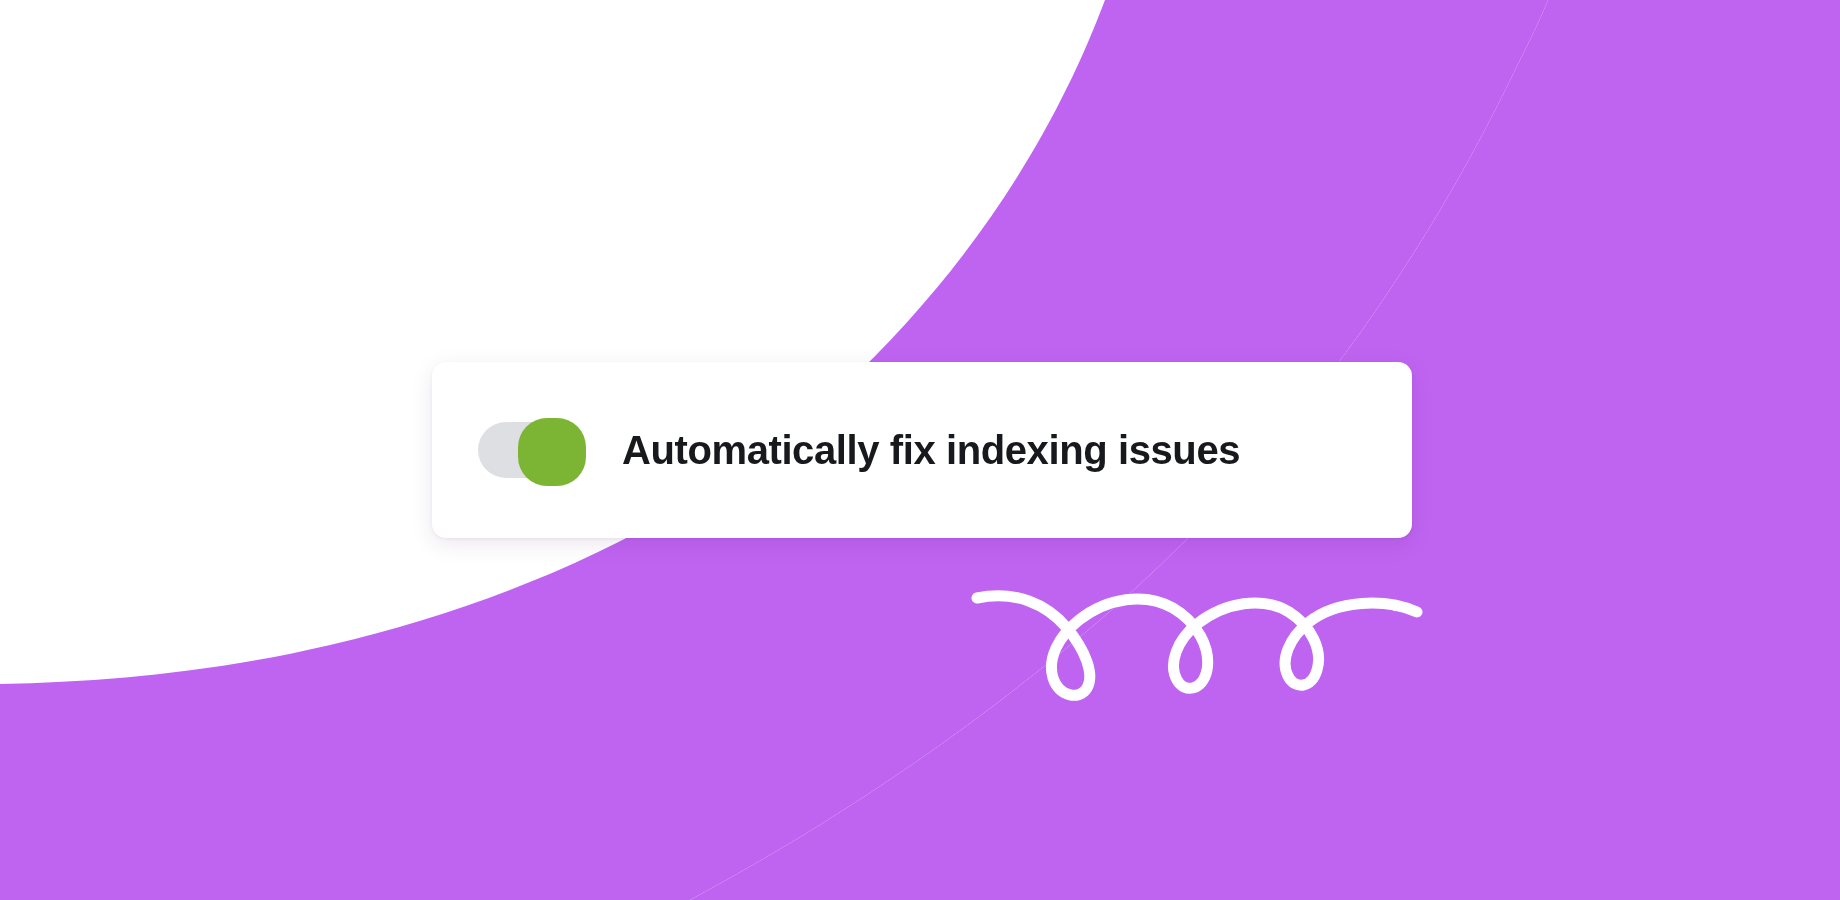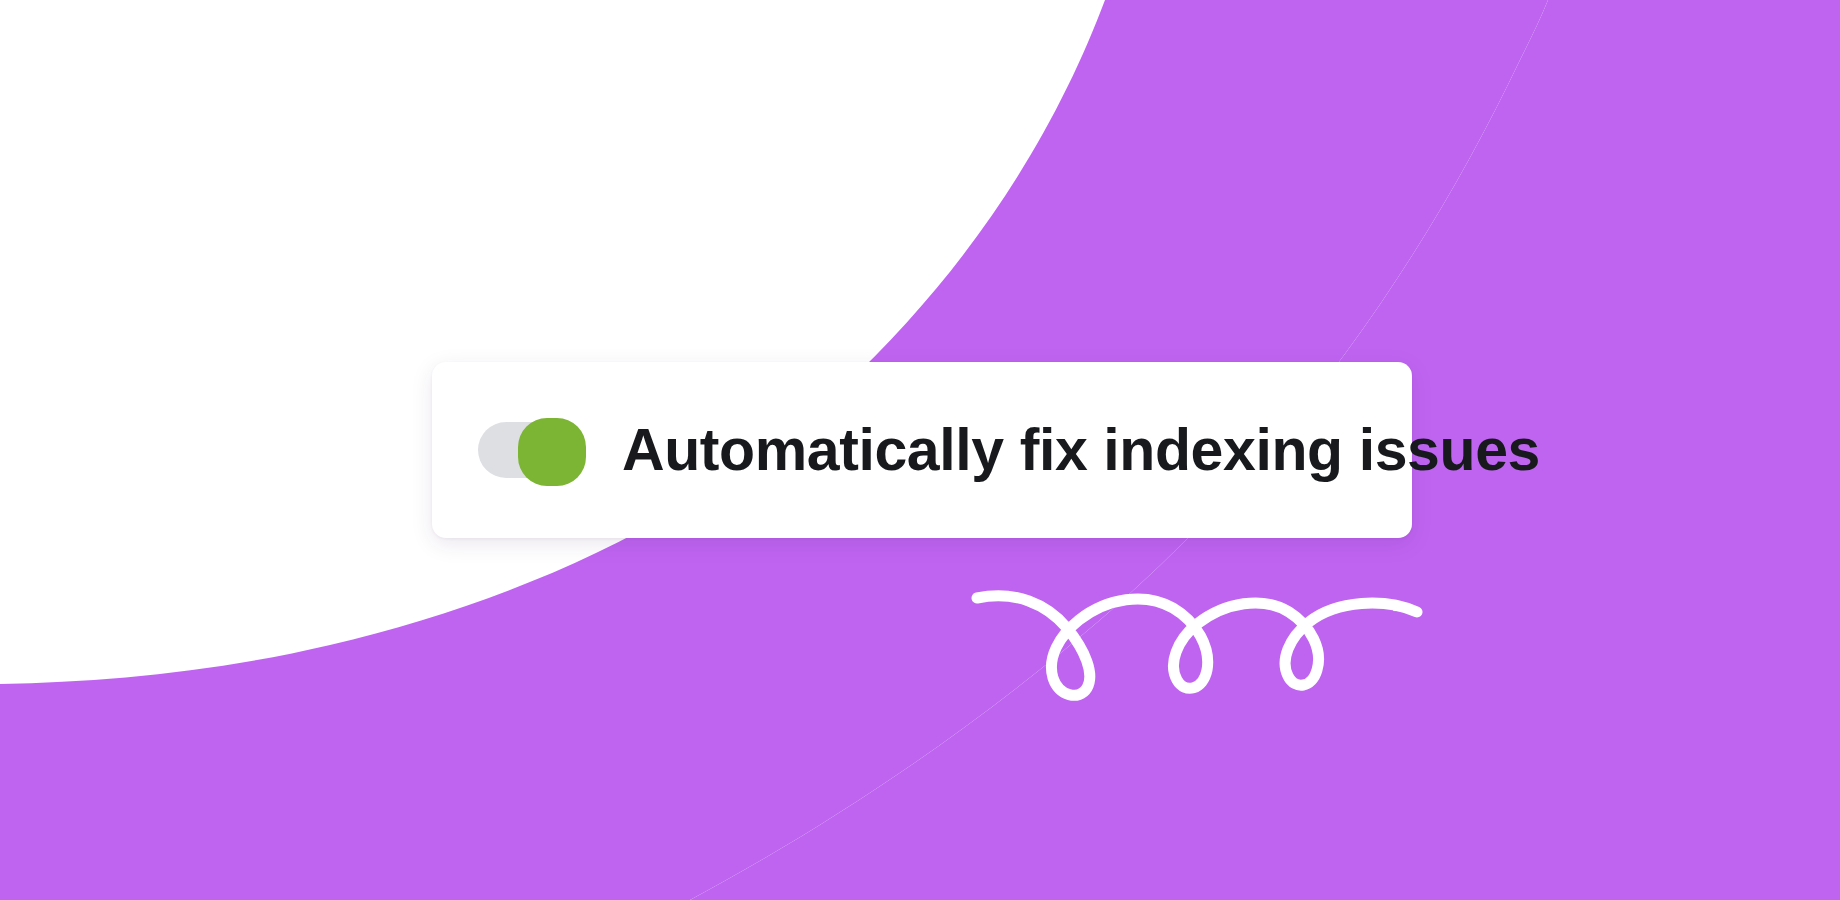--- a/index.html
+++ b/index.html
@@ -78,21 +78,21 @@
   .toggle-knob {
     position: absolute;
     left: 40px;
     top: 0;
     width: 68px;
     height: 68px;
     background: #7cb534;
     border-radius: 29px;
   }
   #setting-label {
-    font-size: 59px;
+    font-size: 40px;
     font-weight: bold;
     color: #17191d;
     letter-spacing: -0.4px;
     line-height: 1;
     white-space: nowrap;
     user-select: none;
   }
 </style>
 </head>
 <body>

